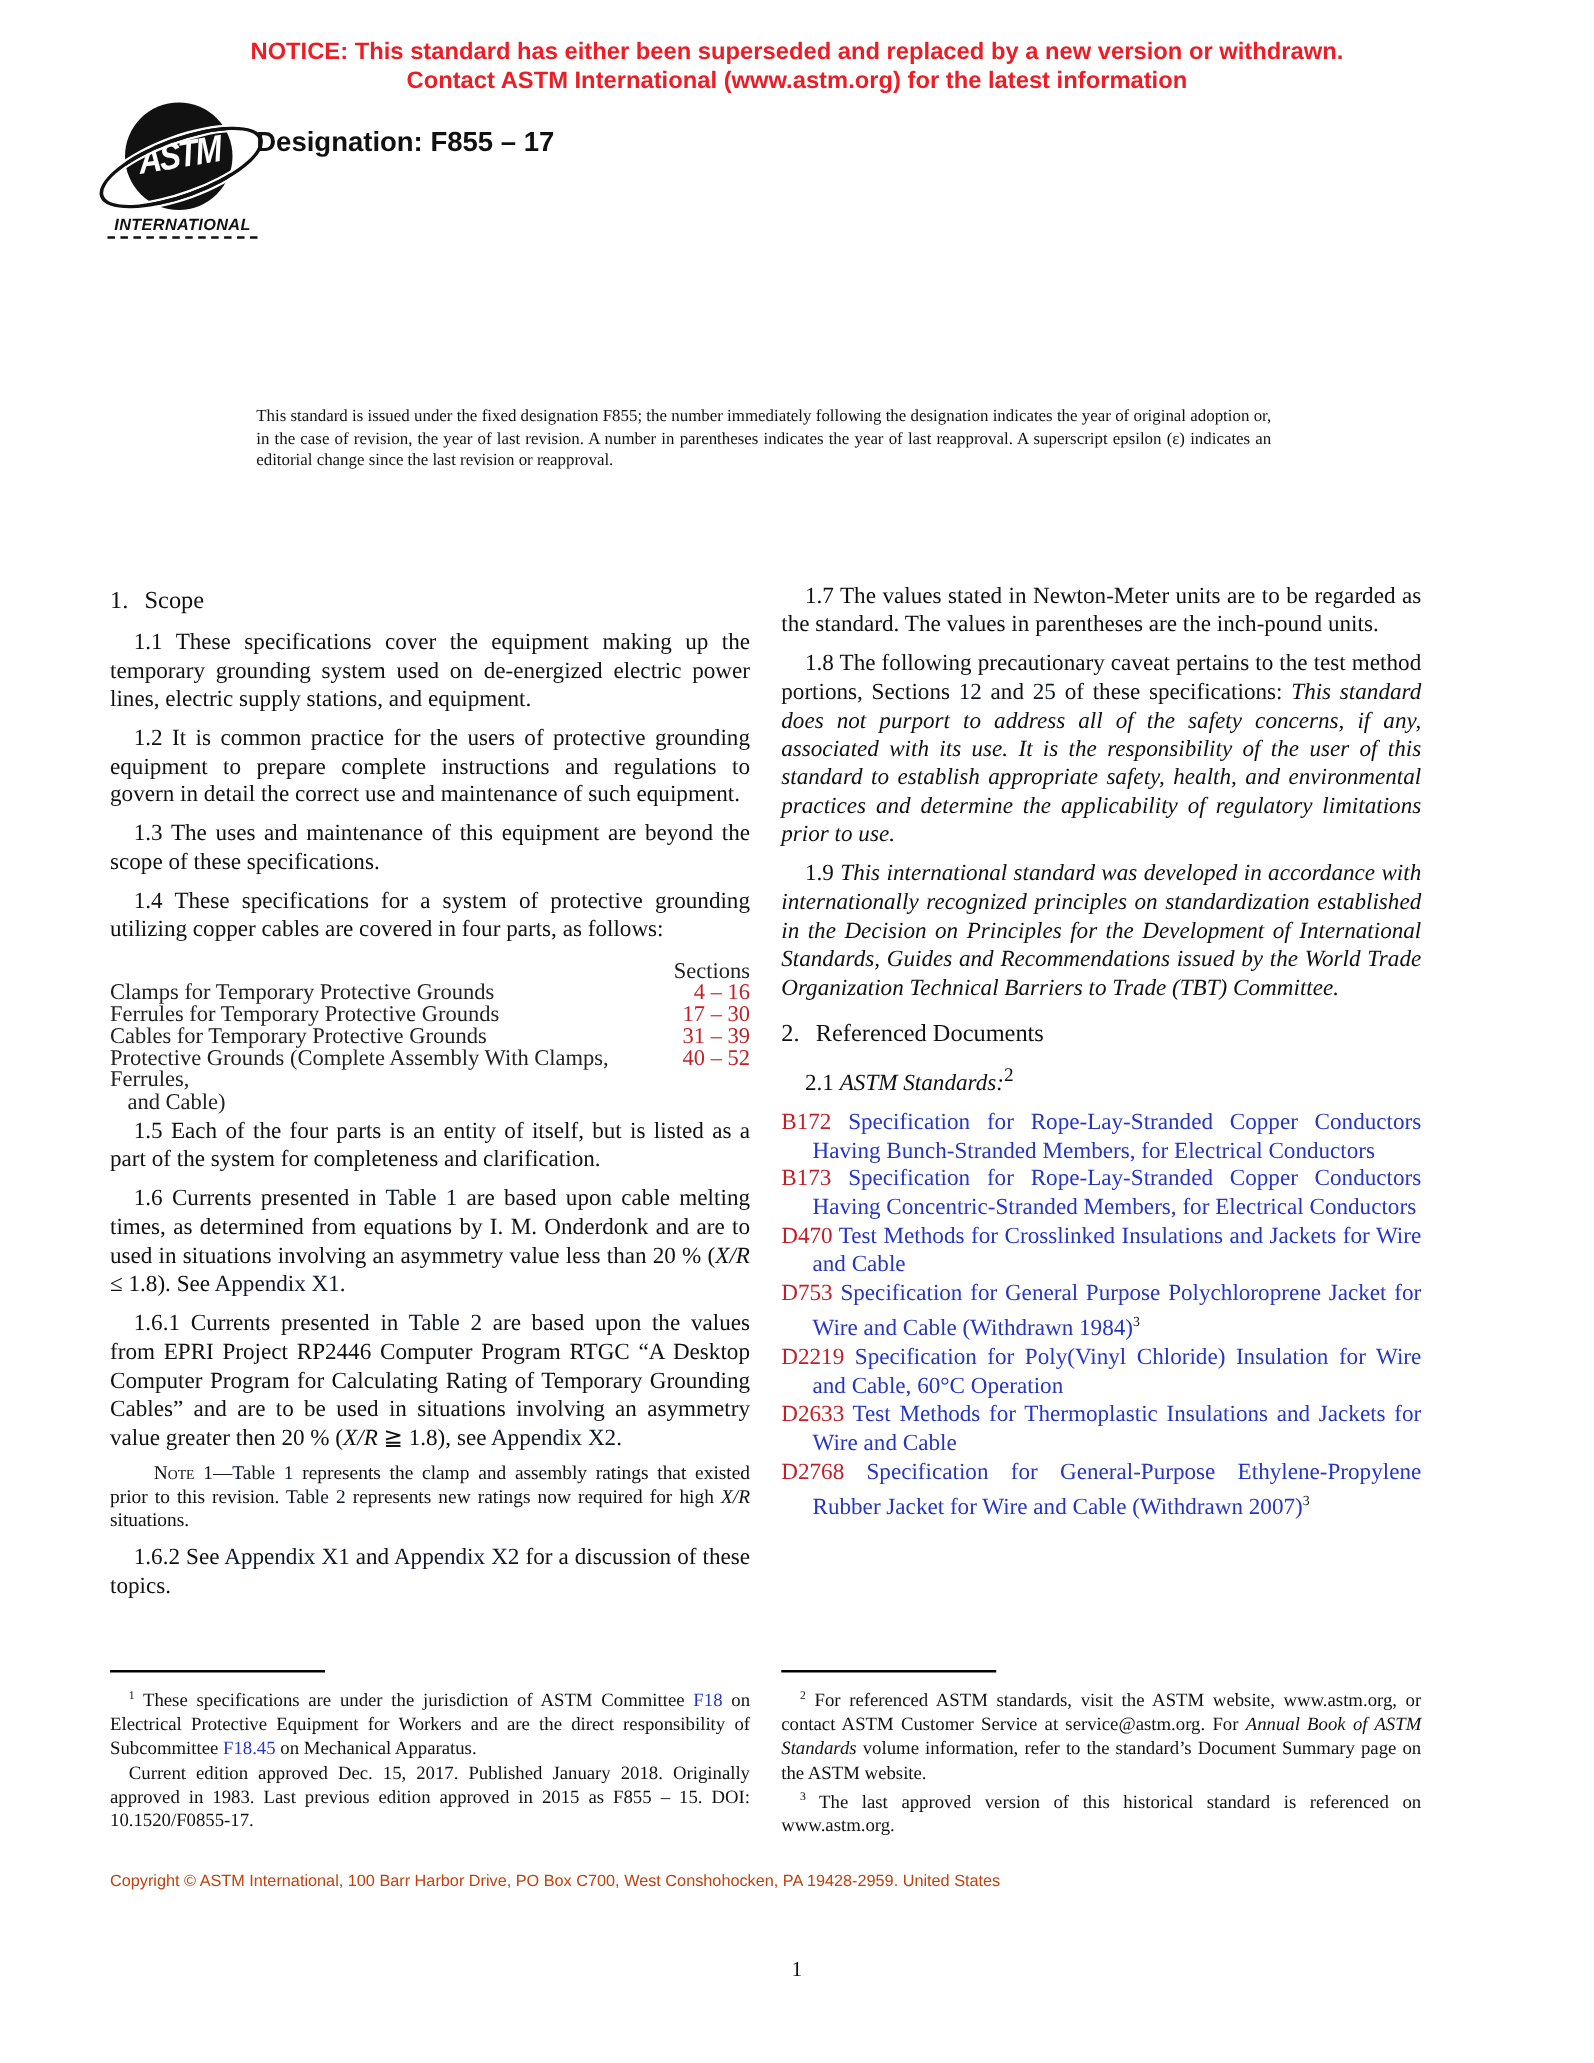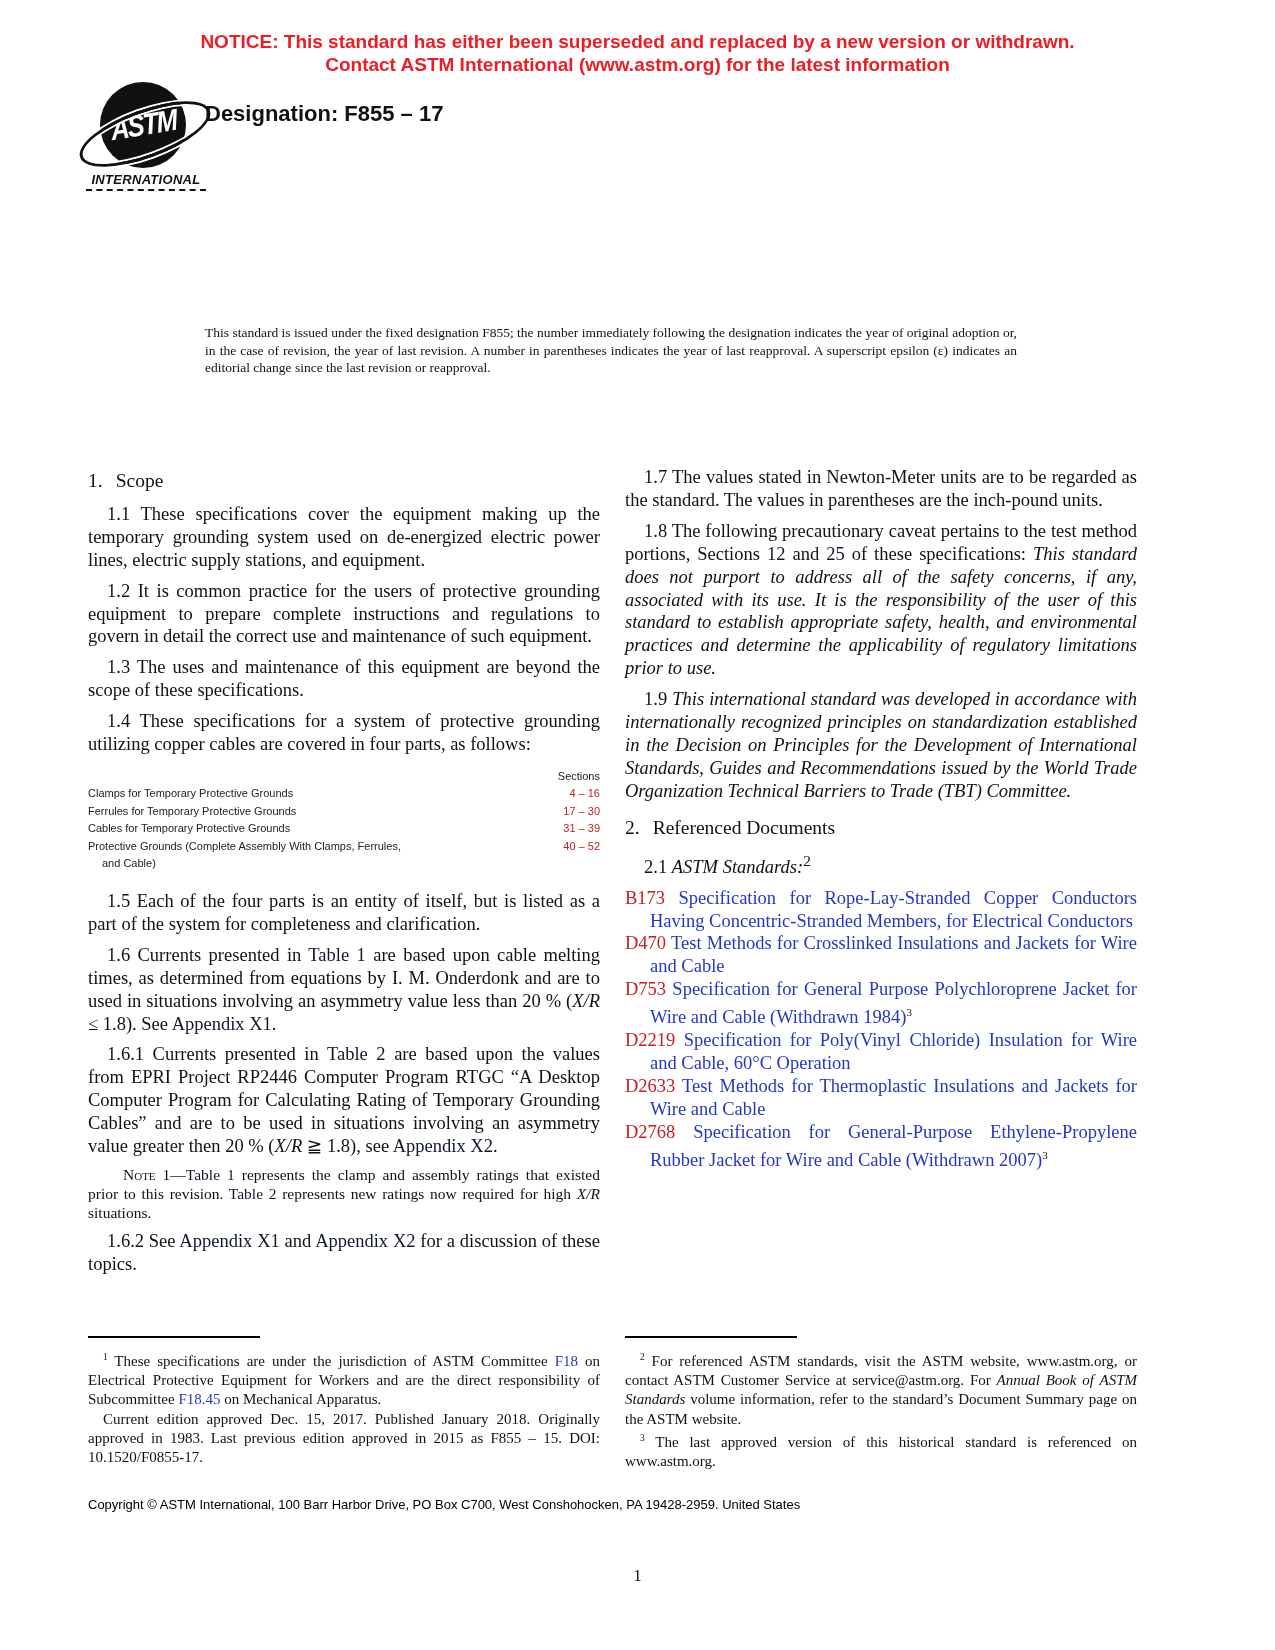--- a/index.html
+++ b/index.html
@@ -30,22 +30,22 @@
   .col-left{left:88px;}
   .col-right{left:625px;}
   .col p{margin:0 0 8px 0;text-indent:19px;}
   .sec-heading{font-weight:400;font-size:19.5px;margin:4px 0 10px 0;text-indent:0;text-align:left;}
   .sec-heading .num{margin-right:13px;}
   .it{font-style:italic;}
   .link-red{color:#0f172a;}
   .link-blue{color:#2636c4;}
   .smallcaps{font-variant:small-caps;margin-left:16px;}
   
-  .minitable{font-family:Liberation Sans, sans-serif;font-size:11px;line-height:17.5px;
-             margin:12px 0 17px 0;text-align:left;color:#222;}
+  .minitable{font-family:Liberation Serif, serif;font-size:18px;line-height:17.5px;
+             margin:12px 0 4px 0;text-align:left;color:#222;}
   .mt-row{display:flex;}
   .mt-label{flex:1;}
   .mt-label .l2{padding-left:14px;}
   .mt-val{width:70px;text-align:right;color:#c22026;white-space:nowrap;}
   .mt-header .mt-val{color:#222;}
   
   .note{font-size:15.5px;line-height:18.8px;margin:4px 0 9px 0;}
   
   .refs{list-style:none;margin:0;padding:0;}
   .refs li{text-indent:-25px;padding-left:25px;margin:0;}
@@ -53,21 +53,21 @@
   .refs .rtitle{color:#2636c4;}
   .refs sup{font-size:60%;color:#111;}
   
   .fnblock{position:absolute;top:1336px;width:512px;font-size:15px;line-height:19.2px;text-align:justify;}
   .fn-left{left:88px;}
   .fn-right{left:625px;}
   .fnrule{width:172px;border-top:2px solid #000;margin-bottom:10px;}
   .fnblock p{margin:0;text-indent:15px;}
   .fnblock sup{font-size:62%;}
   
-  .copyright{position:absolute;left:88px;top:1497px;font-family:"Liberation Sans",sans-serif;font-size:13px;color:#000000;}
+  .copyright{position:absolute;left:88px;top:1497px;font-family:"Liberation Sans",sans-serif;font-size:13px;color:#c2410c;}
   .pagenum{position:absolute;left:0;right:0;top:1566px;text-align:center;font-size:17px;}
 </style>
 </head>
 <body>
 
 <div class="page">
 
   <div class="notice">
     <div>NOTICE: This standard has either been superseded and replaced by a new version or withdrawn.</div>
     <div>Contact ASTM International (www.astm.org) for the latest information</div>
@@ -133,20 +133,21 @@
 
     <p><span>1.8 The following precautionary caveat pertains to the test method portions, Sections </span><span class="link-red">12</span><span> and </span><span class="link-red">25</span><span> of these specifications: </span><span class="it">This standard does not purport to address all of the safety concerns, if any, associated with its use. It is the responsibility of the user of this standard to establish appropriate safety, health, and environmental practices and determine the applicability of regulatory limitations prior to use.</span></p>
 
     <p><span>1.9 </span><span class="it">This international standard was developed in accordance with internationally recognized principles on standardization established in the Decision on Principles for the Development of International Standards, Guides and Recommendations issued by the World Trade Organization Technical Barriers to Trade (TBT) Committee.</span></p>
 
     <div class="sec-heading" style="margin-top:14px;"><span class="num">2.</span><span>Referenced Documents</span></div>
 
     <p><span>2.1 </span><span class="it">ASTM Standards:</span><sup>2</sup></p>
 
     <ul class="refs">
+      <li><span class="code">B172</span> <span class="rtitle">Specification for Rope-Lay-Stranded Copper Conductors Having Bunch-Stranded Members, for Electrical Conductors</span></li>
       <li><span class="code">B173</span> <span class="rtitle">Specification for Rope-Lay-Stranded Copper Conductors Having Concentric-Stranded Members, for Electrical Conductors</span></li>
       <li><span class="code">D470</span> <span class="rtitle">Test Methods for Crosslinked Insulations and Jackets for Wire and Cable</span></li>
       <li><span class="code">D753</span> <span class="rtitle">Specification for General Purpose Polychloroprene Jacket for Wire and Cable (Withdrawn 1984)</span><sup>3</sup></li>
       <li><span class="code">D2219</span> <span class="rtitle">Specification for Poly(Vinyl Chloride) Insulation for Wire and Cable, 60°C Operation</span></li>
       <li><span class="code">D2633</span> <span class="rtitle">Test Methods for Thermoplastic Insulations and Jackets for Wire and Cable</span></li>
       <li><span class="code">D2768</span> <span class="rtitle">Specification for General-Purpose Ethylene-Propylene Rubber Jacket for Wire and Cable (Withdrawn 2007)</span><sup>3</sup></li>
     </ul>
   </div>
 
   <div class="fnblock fn-left">

